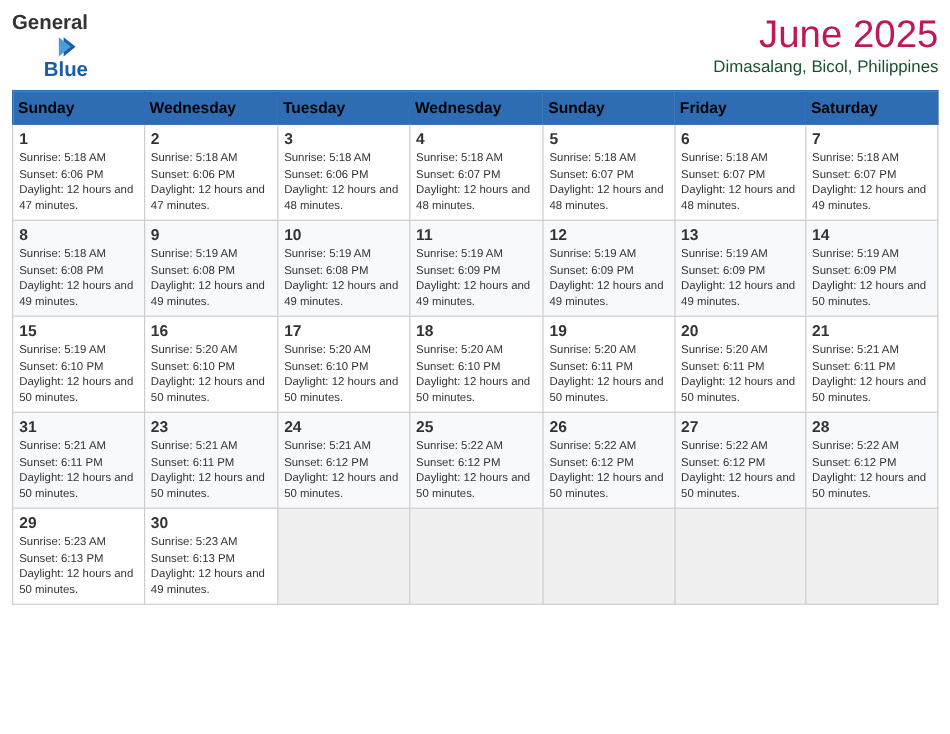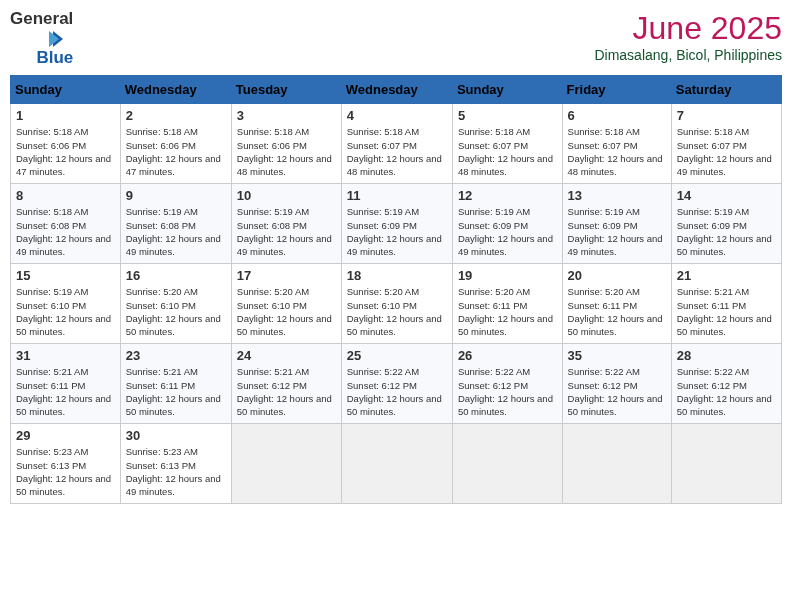--- a/index.html
+++ b/index.html
@@ -321,21 +321,21 @@
         </td>
         <td>
           <span class="day-number">26</span>
           <div class="day-info">
             Sunrise: 5:22 AM<br>
             Sunset: 6:12 PM<br>
             Daylight: 12 hours and 50 minutes.
           </div>
         </td>
         <td>
-          <span class="day-number">35</span>
+          <span class="day-number">27</span>
           <div class="day-info">
             Sunrise: 5:22 AM<br>
             Sunset: 6:12 PM<br>
             Daylight: 12 hours and 50 minutes.
           </div>
         </td>
         <td>
           <span class="day-number">28</span>
           <div class="day-info">
             Sunrise: 5:22 AM<br>

